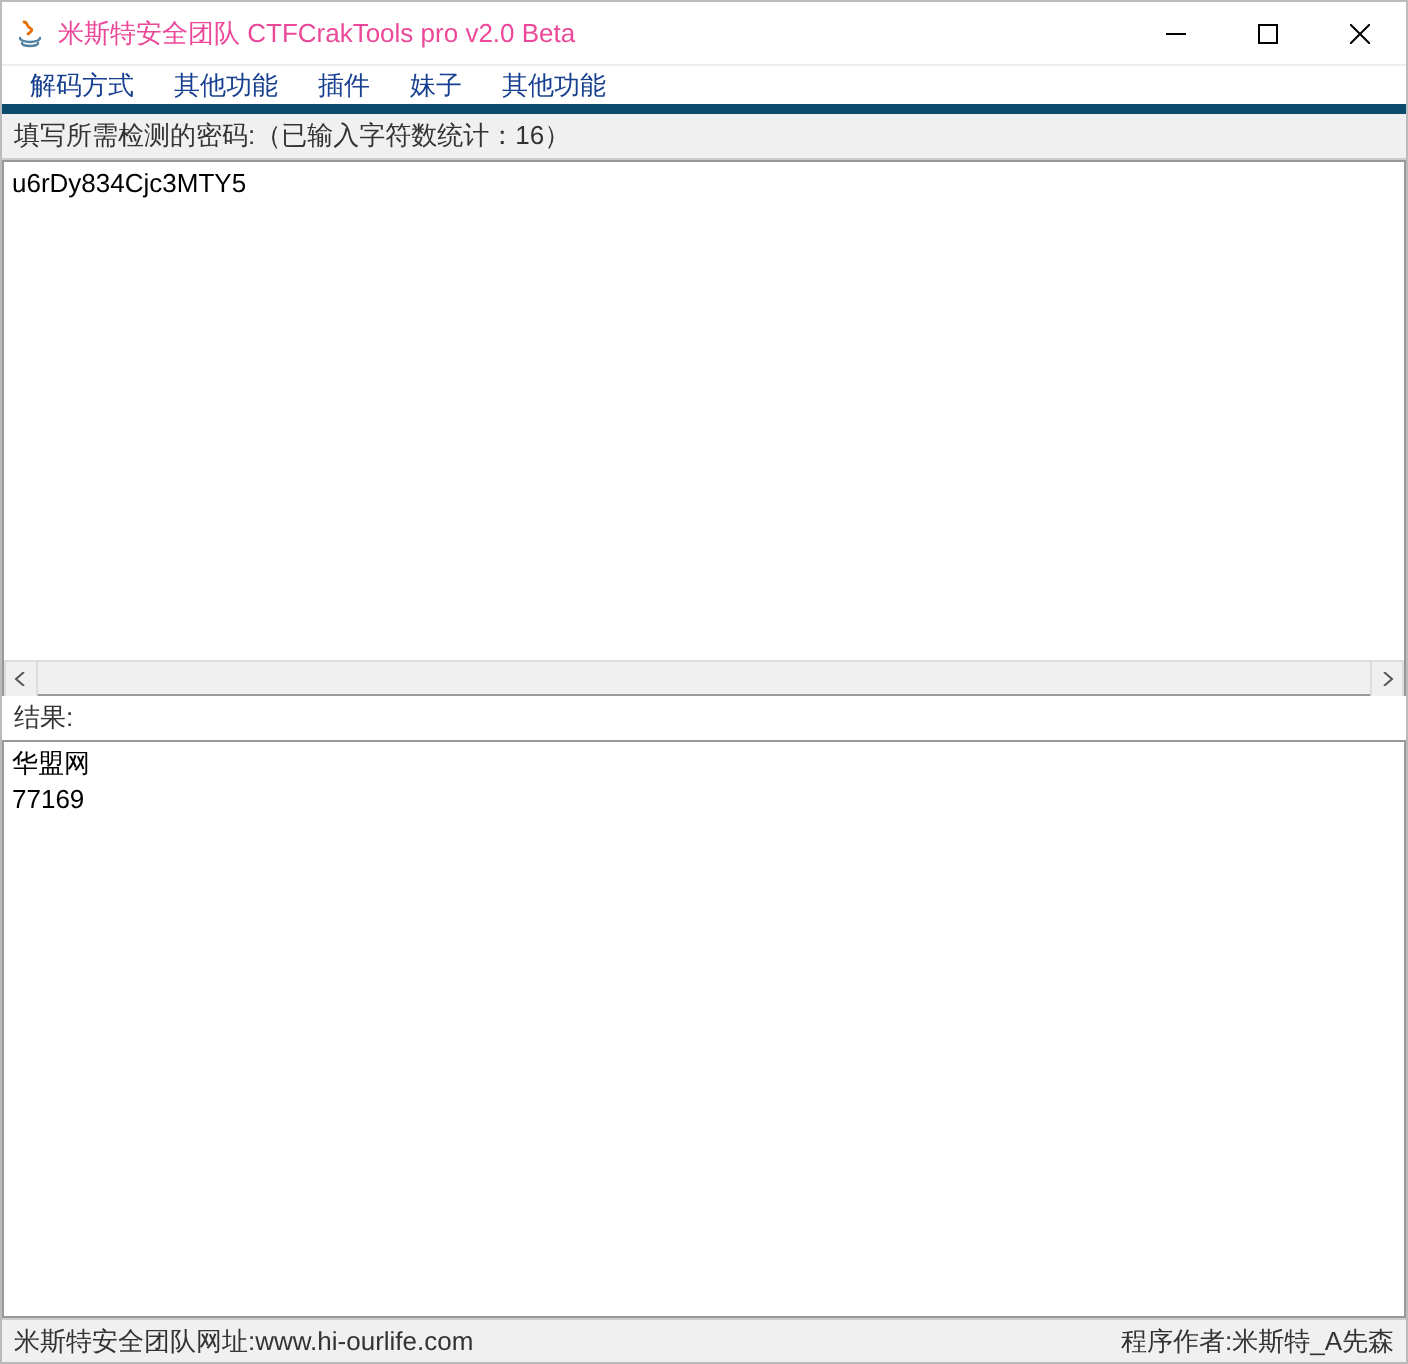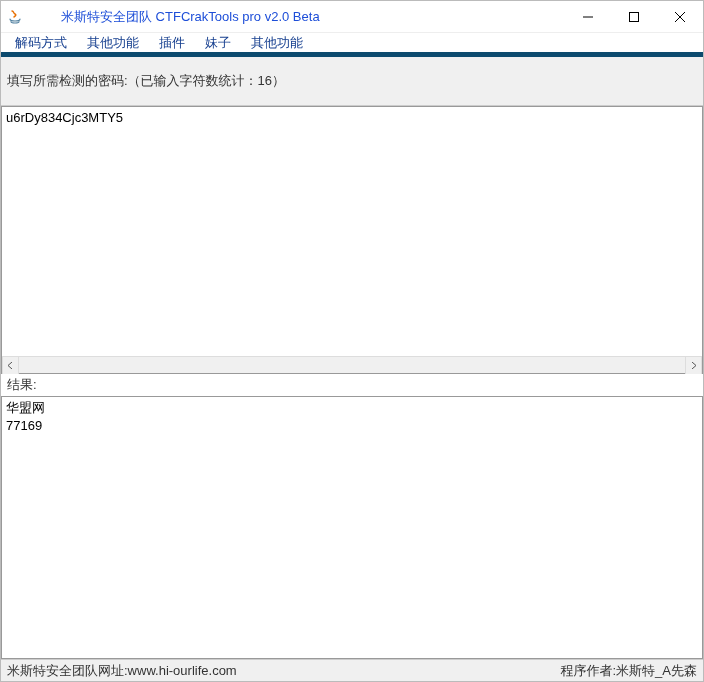--- a/index.html
+++ b/index.html
@@ -23,24 +23,23 @@
       border-bottom: 1px solid #eee;
     }
     .titlebar .app-icon {
       width: 16px; height: 16px;
       margin-right: 6px;
       display: flex; align-items: center; justify-content: center;
     }
     .titlebar .title {
       flex: 1;
       font-size: 13px;
-      color: #1d4ed8;
+      color: #ec4899;
       white-space: nowrap;
       overflow: hidden;
-      margin-left: 32px;
     }
     .win-controls { display: flex; height: 100%; }
     .win-btn {
       width: 46px; height: 100%;
       display: flex; align-items: center; justify-content: center;
       color: #000;
     }
     .menubar {
       height: 24px;
       background: #fff;
@@ -53,21 +52,21 @@
       font-size: 13px;
     }
     .menu-item {
       padding: 2px 6px;
       cursor: default;
       color: #163f8f;
     }
     .prompt-bar {
       font-size: 13px;
       color: #333;
-      padding: 15px 6px;
+      padding: 2px 6px;
       background: #f0f0f0;
       border-bottom: 1px solid #ccc;
     }
     .text-area-wrap {
       position: relative;
       flex: 0 0 auto;
       border: 1px solid #999;
       margin: 0;
       background: #fff;
       display: flex;

